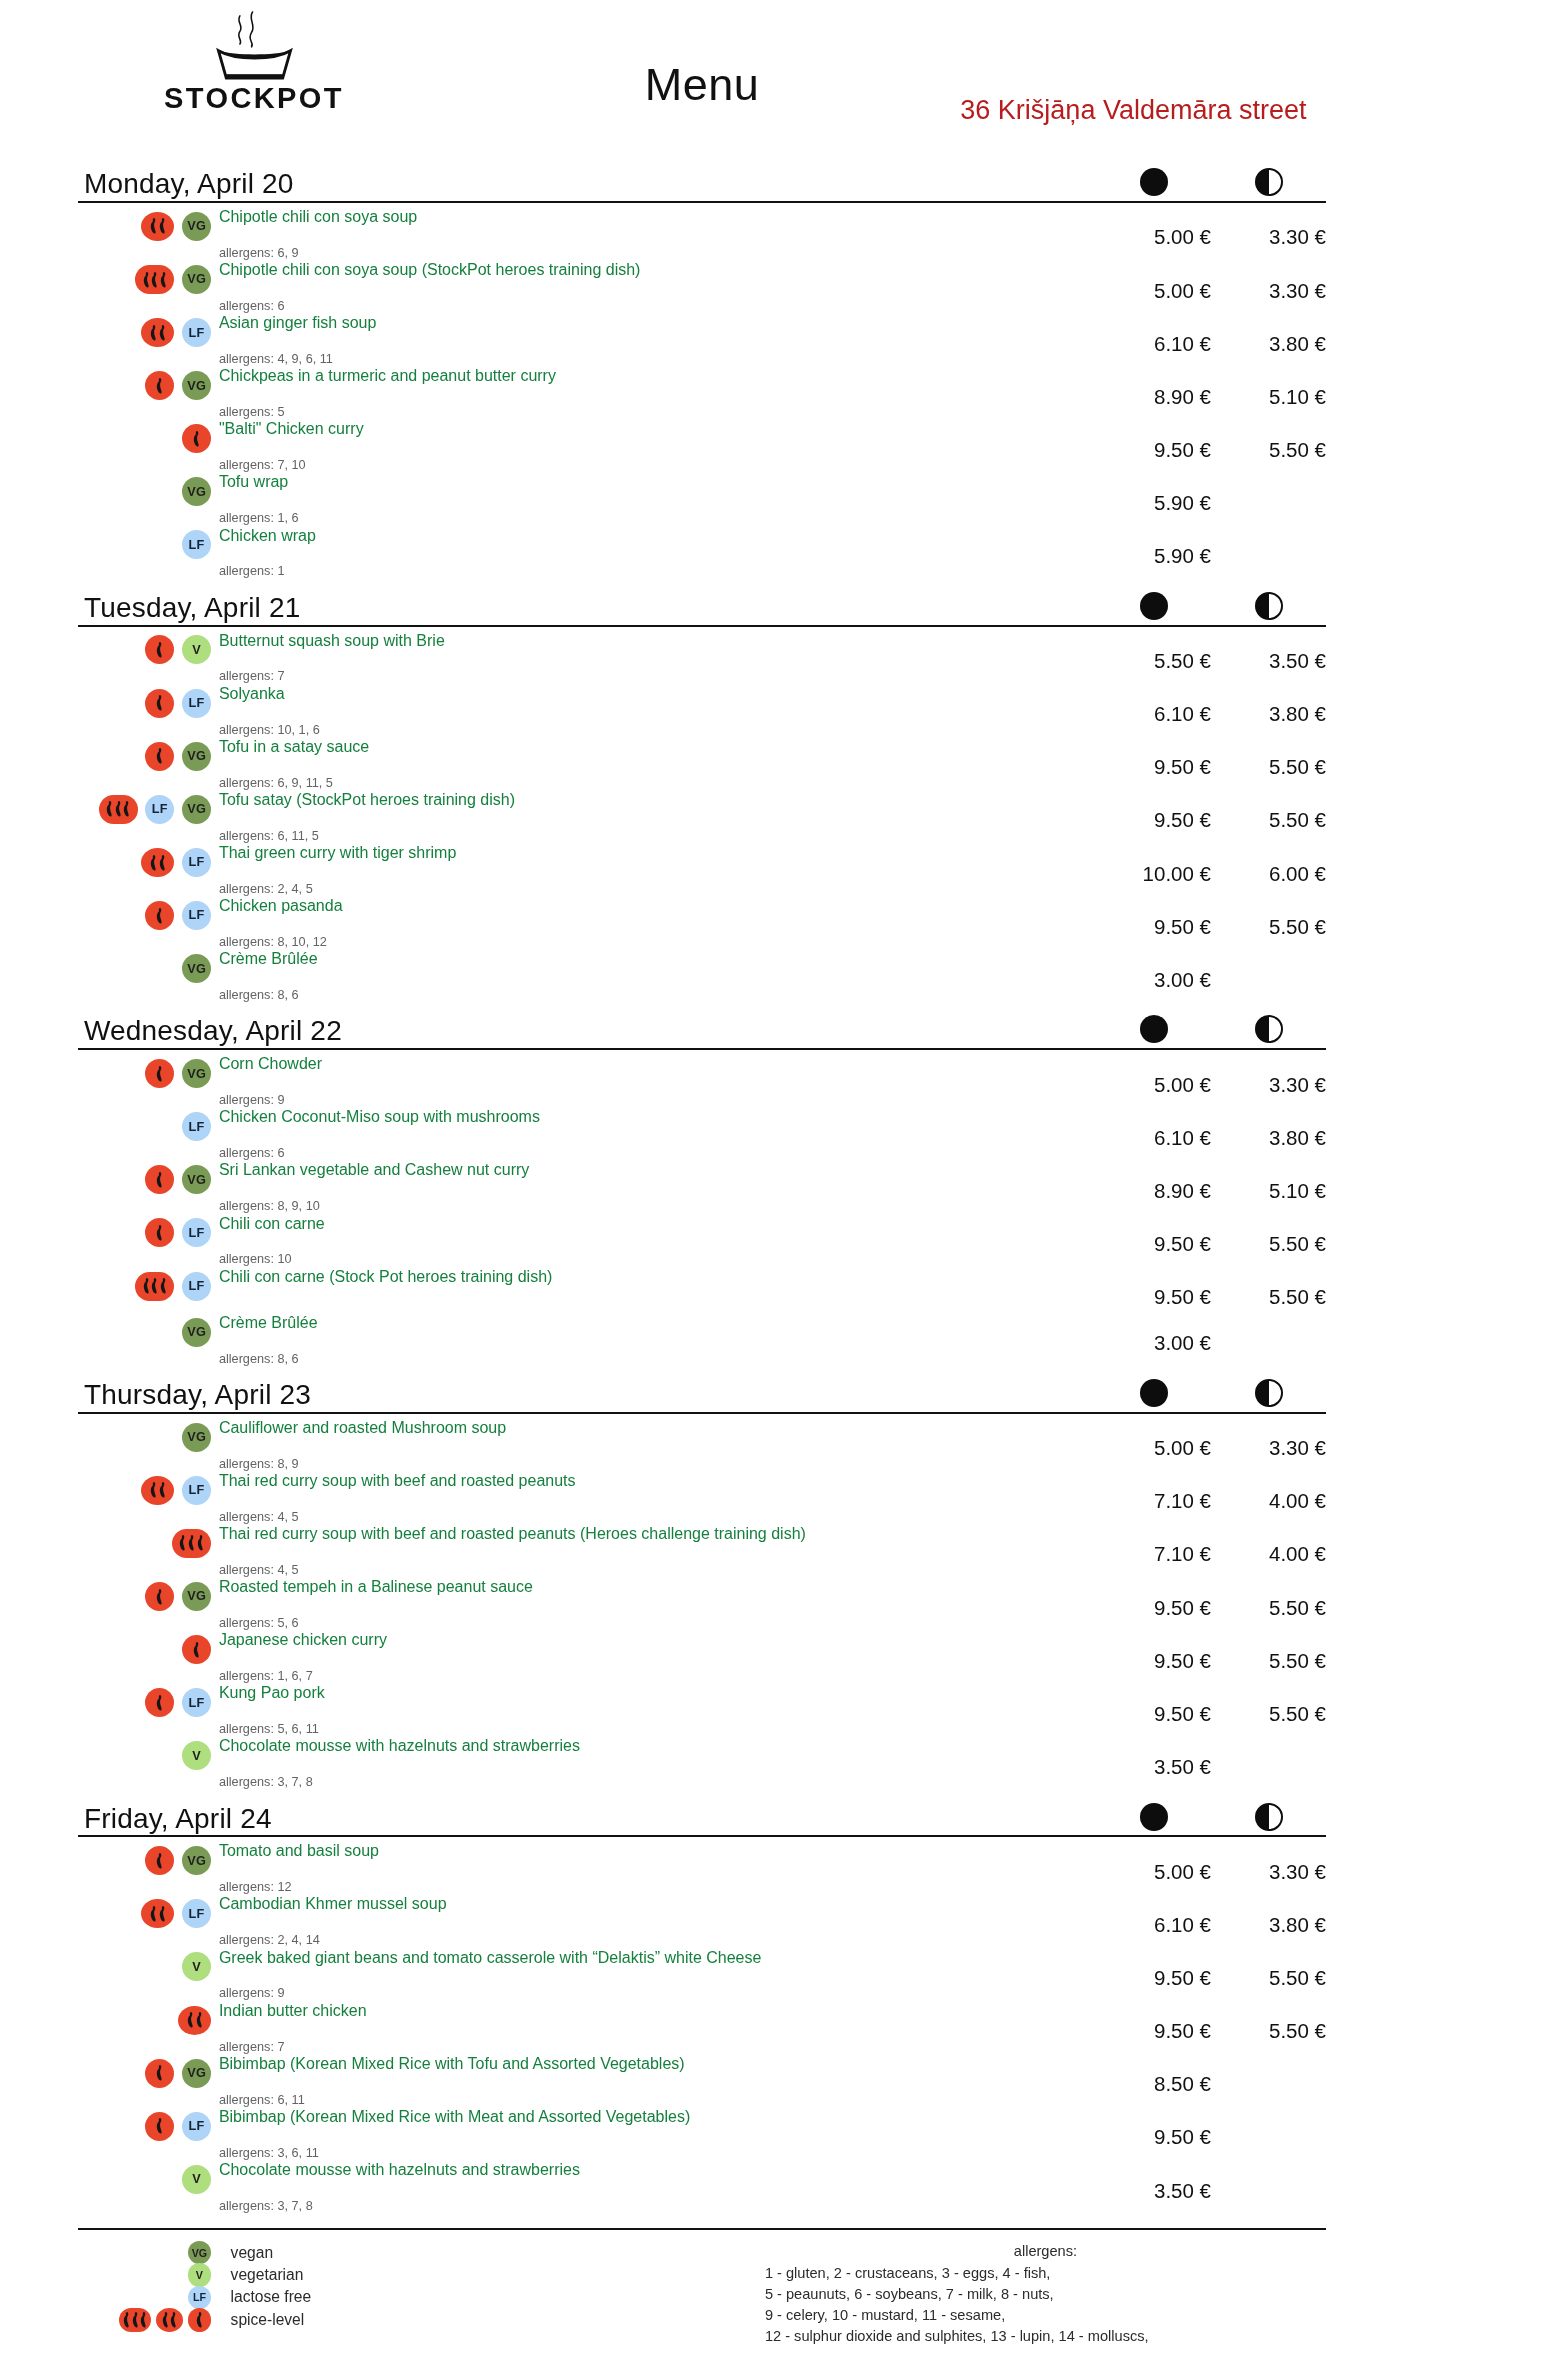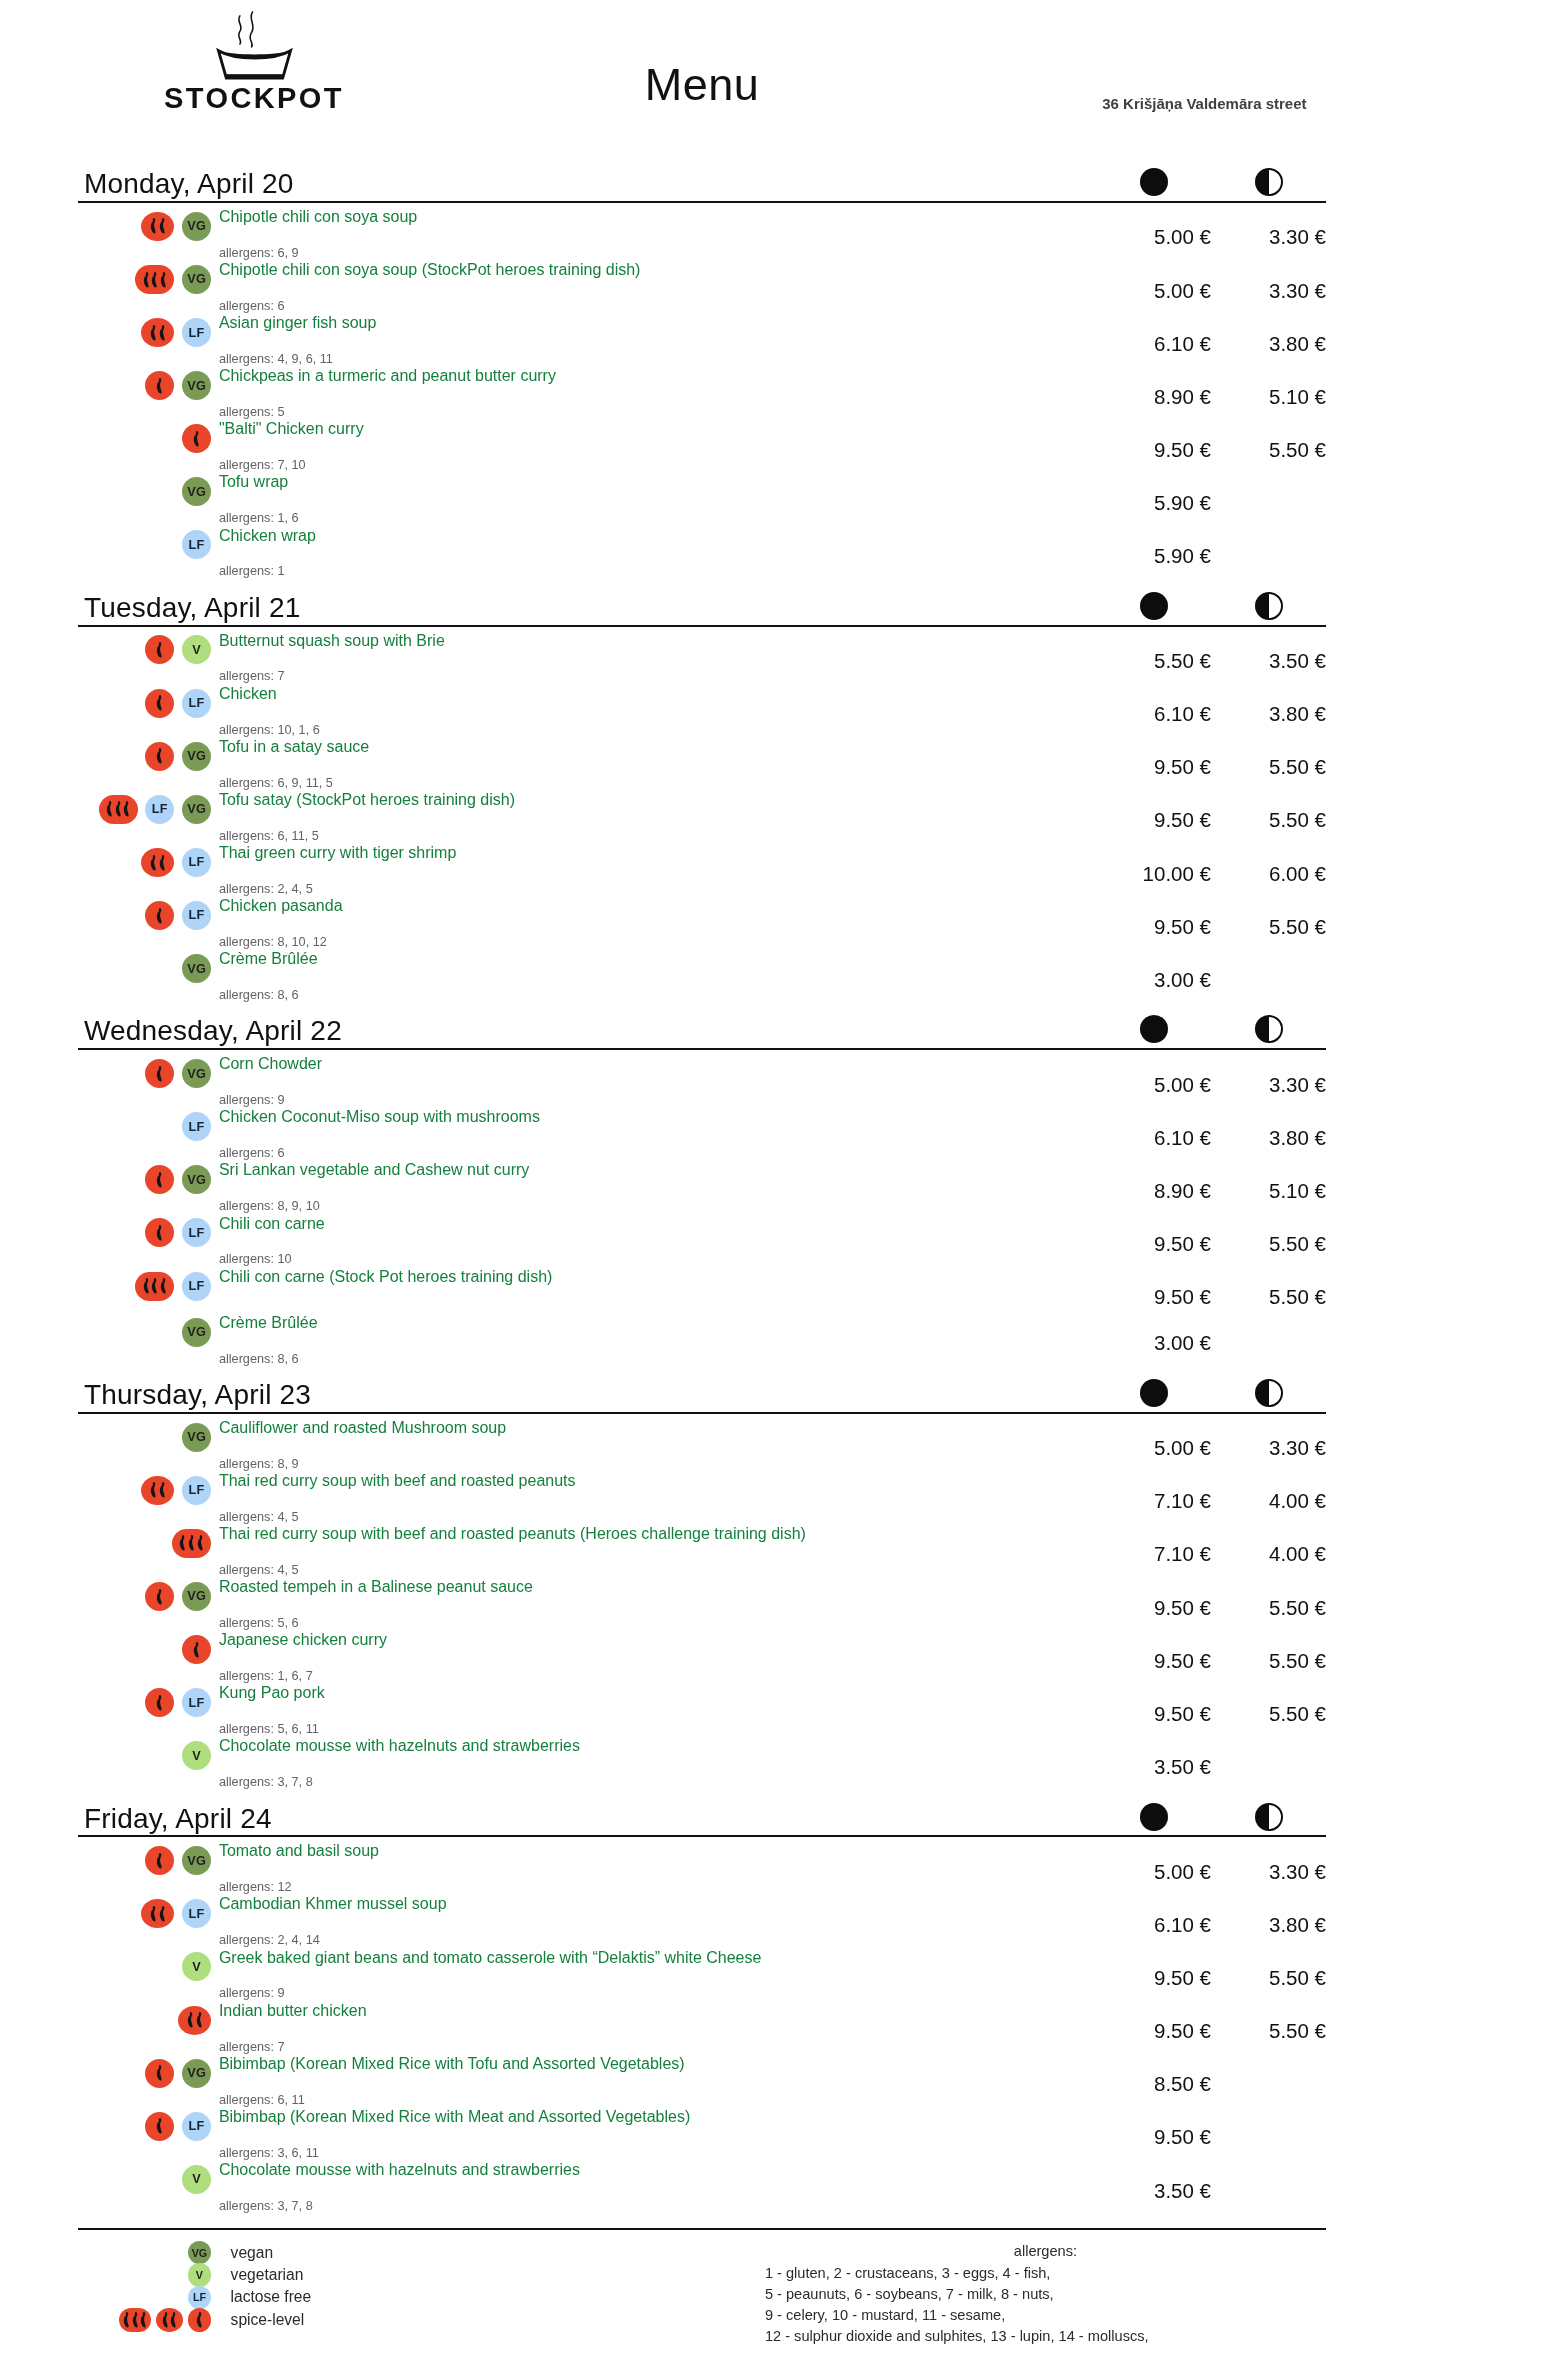--- a/index.html
+++ b/index.html
@@ -56,23 +56,23 @@
     font-size: 45px;
     font-weight: 300;
     color: #111;
     letter-spacing: 0.5px;
   }
 
   .address {
     position: absolute;
     right: 19.5px;
     top: 95px;
-    font-size: 15px;
-    font-weight: 700;
-    color: #404040;
+    font-size: 27px;
+    font-weight: 400;
+    color: #b91c1c;
     white-space: nowrap;
   }
 
   
   .day {
     margin-top: 2px;
   }
 
   .day-head {
     position: relative;
@@ -463,21 +463,21 @@
               <span class="badge spice">
                 <span class="chilis">
                   <svg width="8.8" height="17.6" viewBox="0 0 9 18">
                     <path d="M4.6 1.2 C3.2 2.4 4.4 3.4 3.9 4.6 C2.2 6.0 1.3 9.0 2.2 12.2 C2.9 14.8 4.4 16.6 5.6 16.9 C6.6 17.1 7.0 16.0 6.6 14.3 C6.1 12.2 5.0 10.0 5.2 7.6 C5.3 6.0 6.2 4.8 6.4 3.6 C6.6 2.2 5.8 0.8 4.6 1.2 Z" fill="#161616"></path>
                   </svg>
                 </span>
               </span>
               <span class="badge lf">LF</span>
             </div>
             <div class="dish">
-              <div class="dish-name">Chicken</div>
+              <div class="dish-name">Solyanka</div>
               <div class="dish-allergens">allergens: 10, 1, 6</div>
             </div>
             <div class="price">6.10 €</div>
             <div class="price">3.80 €</div>
           </div>
           <div class="row">
             <div class="badges">
               <span class="badge spice">
                 <span class="chilis">
                   <svg width="8.8" height="17.6" viewBox="0 0 9 18">

